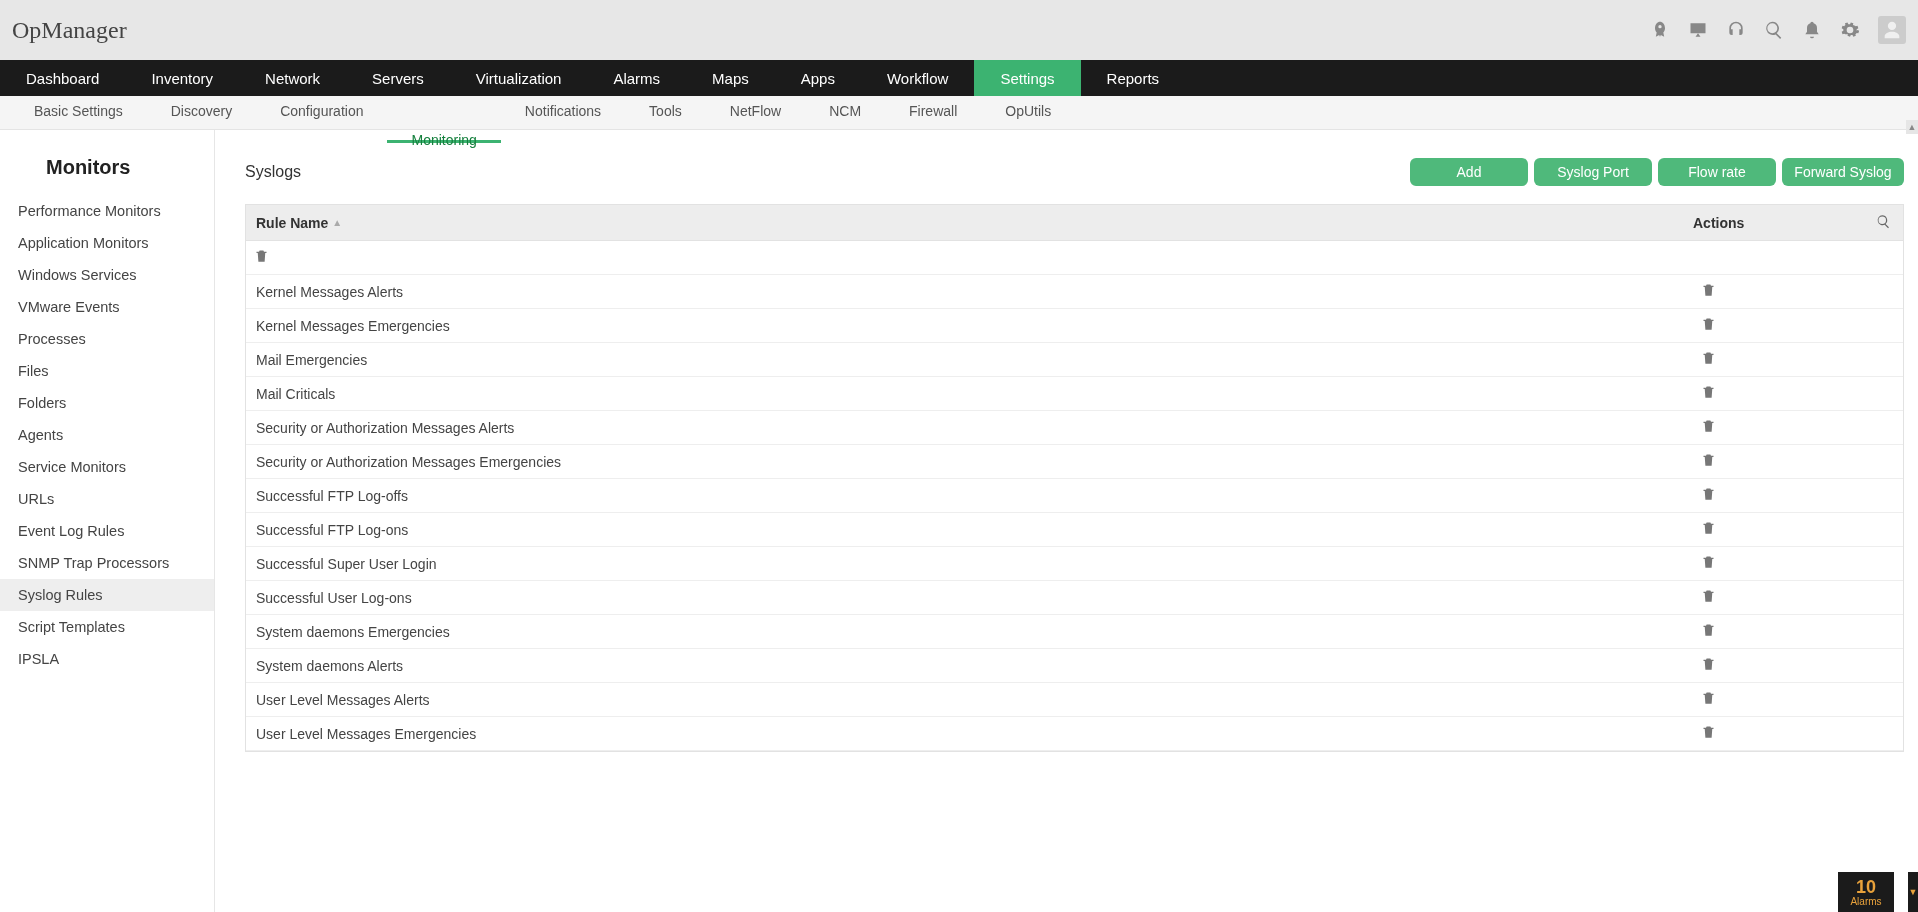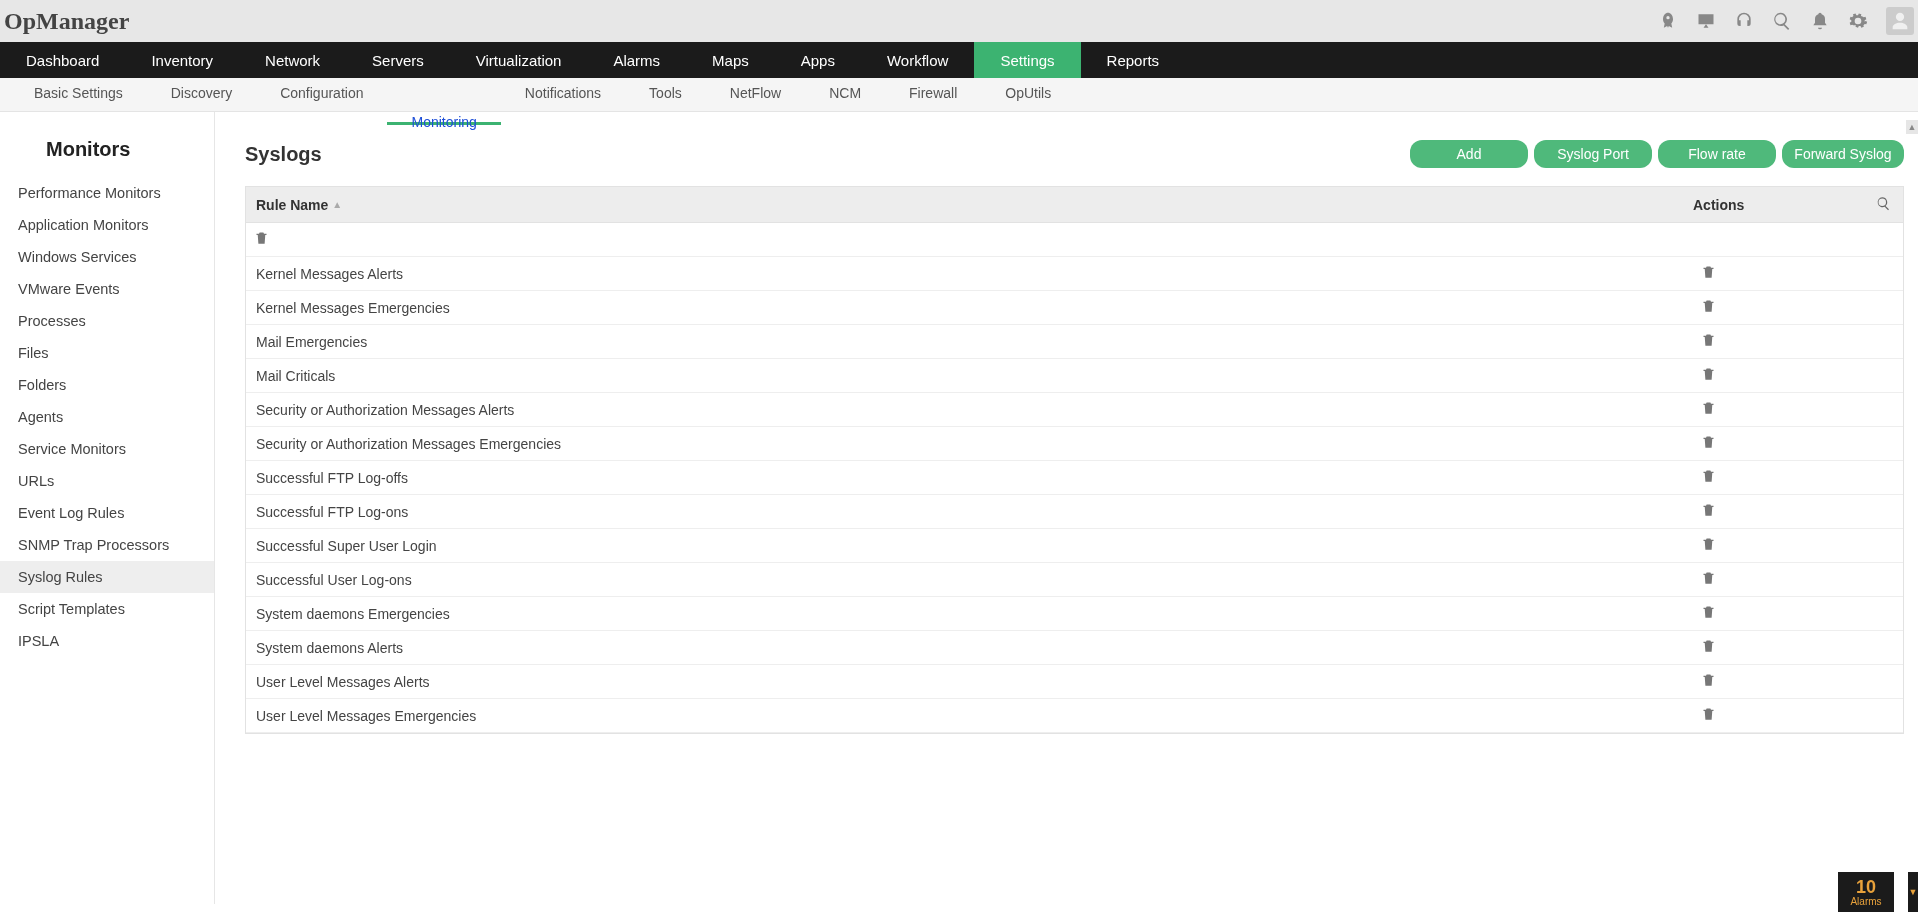--- a/index.html
+++ b/index.html
@@ -5,27 +5,26 @@
   * { box-sizing: border-box; margin: 0; padding: 0; }
   body {
     font-family: "Segoe UI", Arial, sans-serif;
     font-size: 14px;
     color: #333;
     background: #fff;
     overflow: hidden;
   }
   
   .topbar {
-    height: 42px;
+    height: 60px;
     background: #e7e7e7;
     display: flex;
     align-items: center;
     justify-content: space-between;
-    padding: 0 4px;
-    font-weight: bold;
+    padding: 0 12px;
   }
   .brand {
     font-family: Georgia, "Times New Roman", serif;
     font-size: 24px;
     color: #444;
   }
   .top-icons {
     display: flex;
     align-items: center;
     gap: 18px;
@@ -80,21 +79,21 @@
     display: flex;
     align-items: center;
     color: #555;
     text-decoration: none;
     font-size: 14px;
     cursor: pointer;
     border-bottom: 3px solid transparent;
   }
   .subnav a.active {
     border-bottom: 3px solid #3cb371;
-    color: #1d4ed8;
+    color: #15803d;
     margin-top: 44px;
   }
   
   .body {
     display: flex;
     height: calc(912px - 50px - 36px - 34px);
   }
   .sidebar {
     width: 215px;
     border-right: 1px solid #e6e6e6;
@@ -121,32 +120,32 @@
     position: relative;
     overflow: hidden;
   }
   .content-header {
     display: flex;
     align-items: center;
     justify-content: space-between;
     margin-bottom: 18px;
   }
   .content-header h2 {
-    font-size: 20px;
-    font-weight: 700;
+    font-size: 16px;
+    font-weight: 400;
     color: #333;
   }
   .btnrow { display: flex; gap: 6px; }
   .btn {
     background: #4fb97b;
     color: #fff;
     padding: 6px 0;
     width: 118px;
     text-align: center;
-    border-radius: 12px;
+    border-radius: 6px;
     font-size: 14px;
     cursor: pointer;
     border: none;
   }
   .btn.wide { width: 122px; }
   
   .table {
     border: 1px solid #e2e2e2;
     width: 100%;
   }

